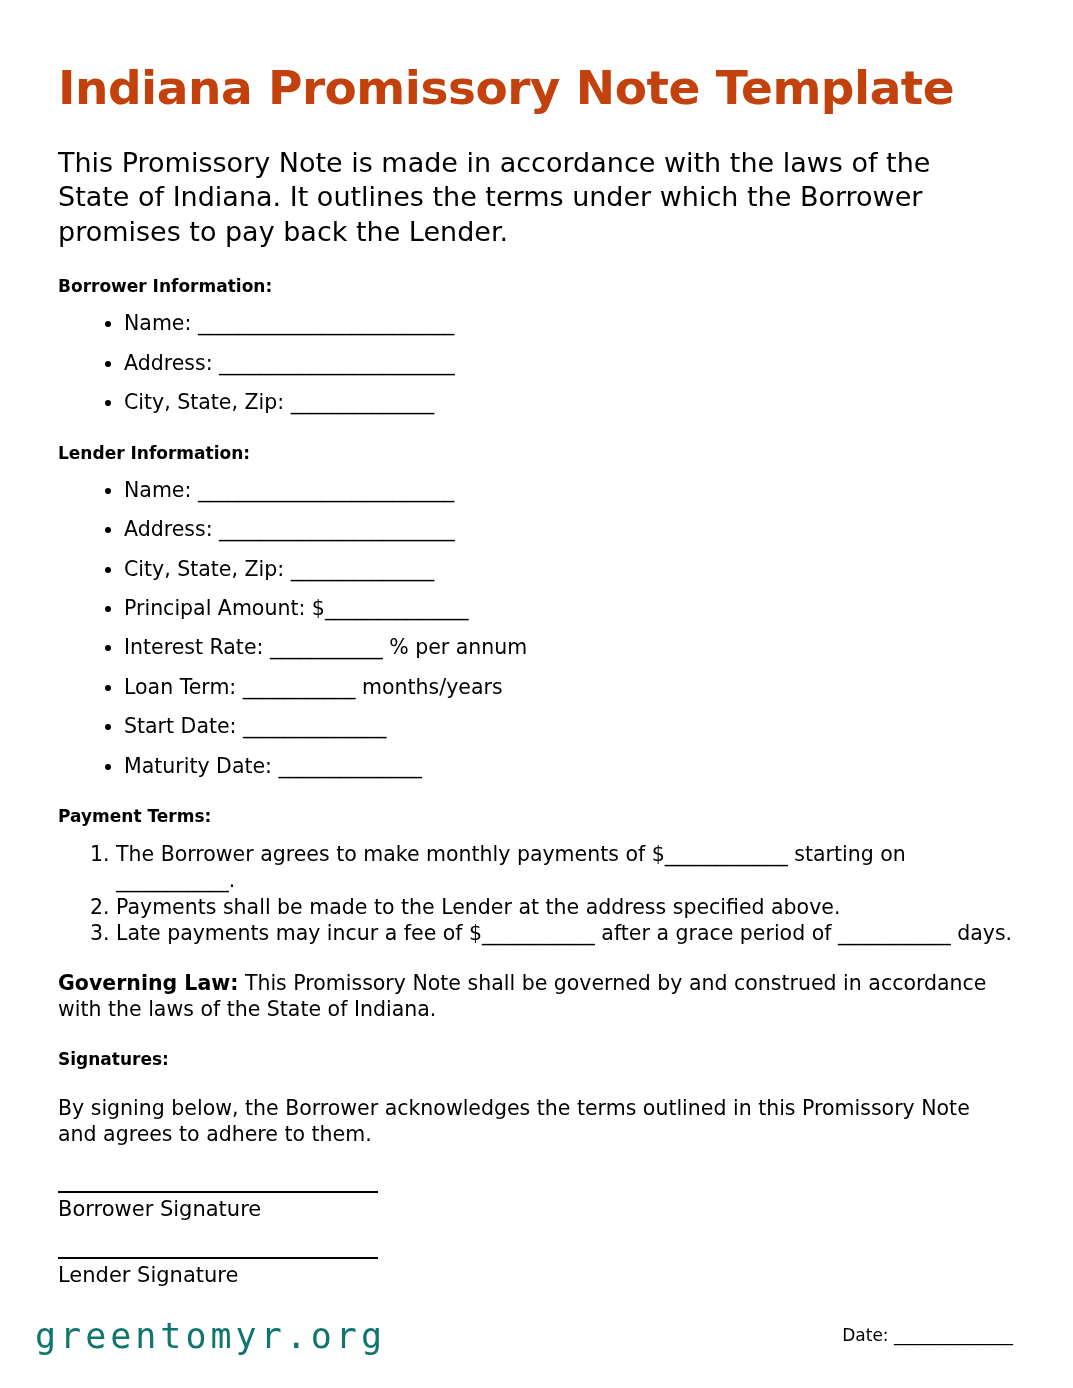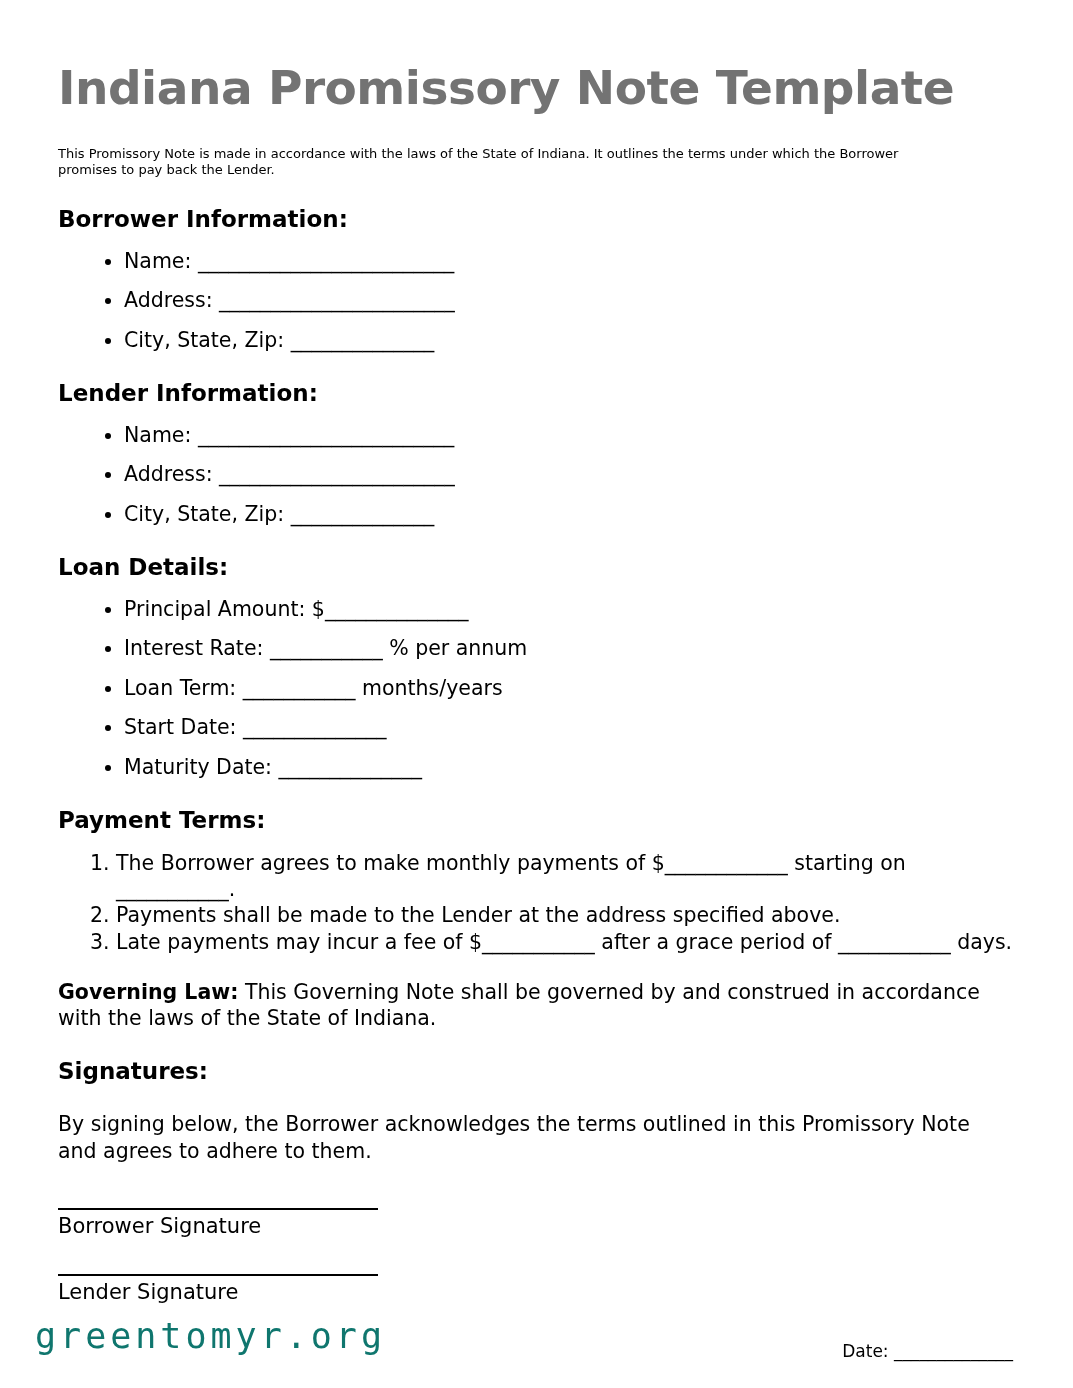--- a/index.html
+++ b/index.html
@@ -23,32 +23,32 @@
     width: 955px;
   }
 
   .doc-title {
     font-size: 47px;
     font-weight: bold;
     letter-spacing: -0.5px;
     margin: 0;
     padding-top: 62px;
     line-height: 1.1;
-    color: #737373;
+    color: #c2410c;
   }
 
   .intro {
-    font-size: 13px;
+    font-size: 27px;
     line-height: 1.28;
     margin: 32px 0 0 0;
     max-width: 900px;
   }
 
   .section-heading {
-    font-size: 23px;
+    font-size: 17px;
     font-weight: bold;
     margin: 26px 0 0 0;
     line-height: 1.3;
   }
 
   ul.doc-list {
     margin: 14px 0 0 0;
     padding-left: 52px;
     list-style-type: disc;
   }
@@ -126,37 +126,36 @@
     <li>City, State, Zip: ______________</li>
   </ul>
 
   <h2 class="section-heading">Lender Information:</h2>
   <ul class="doc-list">
     <li>Name: _________________________</li>
     <li>Address: _______________________</li>
     <li>City, State, Zip: ______________</li>
   </ul>
 
-  <h2 class="section-heading">Loan Details:</h2>
   <ul class="doc-list">
     <li>Principal Amount: $______________</li>
     <li>Interest Rate: ___________ % per annum</li>
     <li>Loan Term: ___________ months/years</li>
     <li>Start Date: ______________</li>
     <li>Maturity Date: ______________</li>
   </ul>
 
   <h2 class="section-heading">Payment Terms:</h2>
   <ol class="doc-olist">
     <li>The Borrower agrees to make monthly payments of $____________ starting on ___________.</li>
     <li>Payments shall be made to the Lender at the address specified above.</li>
     <li>Late payments may incur a fee of $___________ after a grace period of ___________ days.</li>
   </ol>
 
-  <p class="para"><b>Governing Law:</b><span> This Governing Note shall be governed by and construed in accordance with the laws of the State of Indiana.</span></p>
+  <p class="para"><b>Governing Law:</b><span> This Promissory Note shall be governed by and construed in accordance with the laws of the State of Indiana.</span></p>
 
   <h2 class="section-heading">Signatures:</h2>
 
   <p class="para">By signing below, the Borrower acknowledges the terms outlined in this Promissory Note and agrees to adhere to them.</p>
 
   <div class="sig-block">
     <div class="sig-rule"></div>
     <div class="sig-label">Borrower Signature</div>
 
     <div class="sig-rule"></div>

